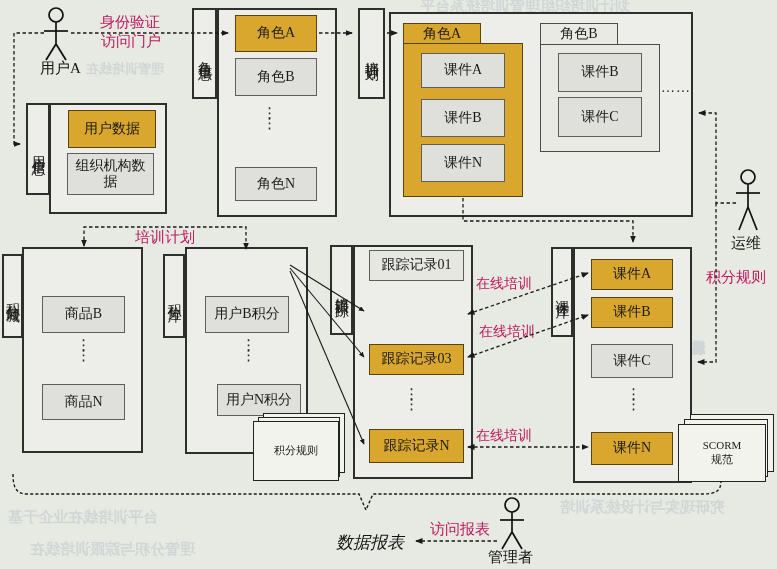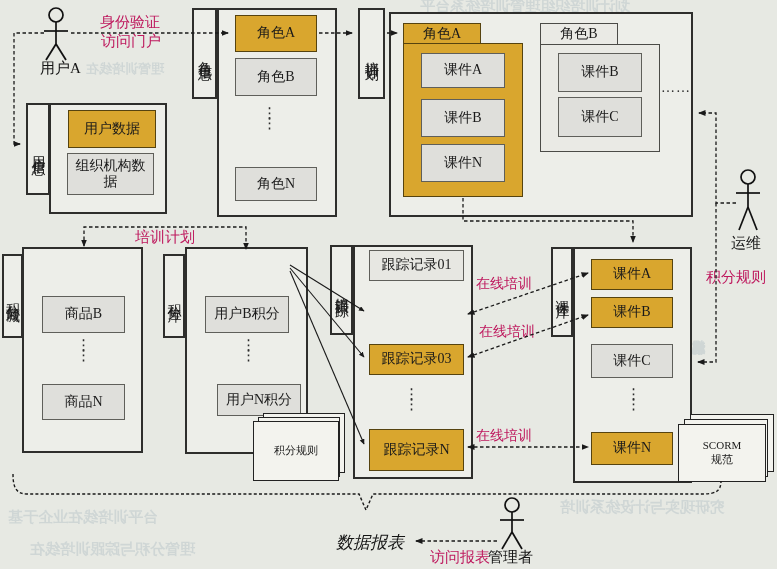--- a/index.html
+++ b/index.html
@@ -104,21 +104,21 @@
   <div class="doc back" style="left:263px;top:413px;width:82px;height:60px;"></div>
   <div class="doc back" style="left:258px;top:417px;width:82px;height:60px;"></div>
   <div class="doc" style="left:253px;top:421px;width:86px;height:60px;">积分规则</div>
 
   <div class="tab-v" style="left:330px;top:245px;width:23px;height:90px;">培训跟踪</div>
   <div class="frame" style="left:353px;top:245px;width:120px;height:234px;"></div>
   <div class="item lt" style="left:369px;top:250px;width:95px;height:31px;">跟踪记录01</div>
   <div class="item hl" style="left:369px;top:344px;width:95px;height:31px;">跟踪记录03</div>
   <div class="dots-v" style="left:404px;top:389px;">⋮
 ⋮</div>
-  <div class="item hl" style="left:369px;top:429px;width:95px;height:42px;">跟踪记录N</div>
+  <div class="item hl" style="left:369px;top:429px;width:95px;height:34px;">跟踪记录N</div>
 
   <div class="tab-v" style="left:551px;top:247px;width:22px;height:90px;">课件库</div>
   <div class="frame" style="left:573px;top:247px;width:119px;height:236px;"></div>
   <div class="item hl" style="left:591px;top:259px;width:82px;height:31px;">课件A</div>
   <div class="item hl" style="left:591px;top:297px;width:82px;height:31px;">课件B</div>
   <div class="item" style="left:591px;top:344px;width:82px;height:34px;">课件C</div>
   <div class="dots-v" style="left:626px;top:389px;">⋮
 ⋮</div>
   <div class="item hl" style="left:591px;top:432px;width:82px;height:33px;">课件N</div>
 
@@ -129,21 +129,21 @@
     <span>规范</span>
   </div>
 
   <div class="lbl blue" style="left:100px;top:13px;">身份验证</div>
   <div class="lbl blue" style="left:101px;top:32px;">访问门户</div>
   <div class="lbl blue" style="left:135px;top:228px;">培训计划</div>
   <div class="lbl blue" style="left:476px;top:275px;font-size:14px;">在线培训</div>
   <div class="lbl blue" style="left:479px;top:323px;font-size:14px;">在线培训</div>
   <div class="lbl blue" style="left:476px;top:427px;font-size:14px;">在线培训</div>
   <div class="lbl blue" style="left:706px;top:268px;">积分规则</div>
-  <div class="lbl blue" style="left:430px;top:520px;margin-top:28px;">访问报表</div>
+  <div class="lbl blue" style="left:430px;top:520px;">访问报表</div>
   <div class="lbl black" style="left:336px;top:531px;font-size:17px;font-style:italic;">数据报表</div>
 
   <div class="lbl black" style="left:40px;top:59px;">用户A</div>
   <div class="lbl black" style="left:731px;top:234px;">运维</div>
   <div class="lbl black" style="left:488px;top:548px;">管理者</div>
 
   <svg class="wires" width="777" height="569" viewBox="0 0 777 569">
     <defs>
       <marker id="arr" markerWidth="9" markerHeight="8" refX="6.5" refY="3" orient="auto" markerUnits="userSpaceOnUse">
         <path d="M0,0 L7.5,3 L0,6 Z" fill="#1a1a1a"></path>

